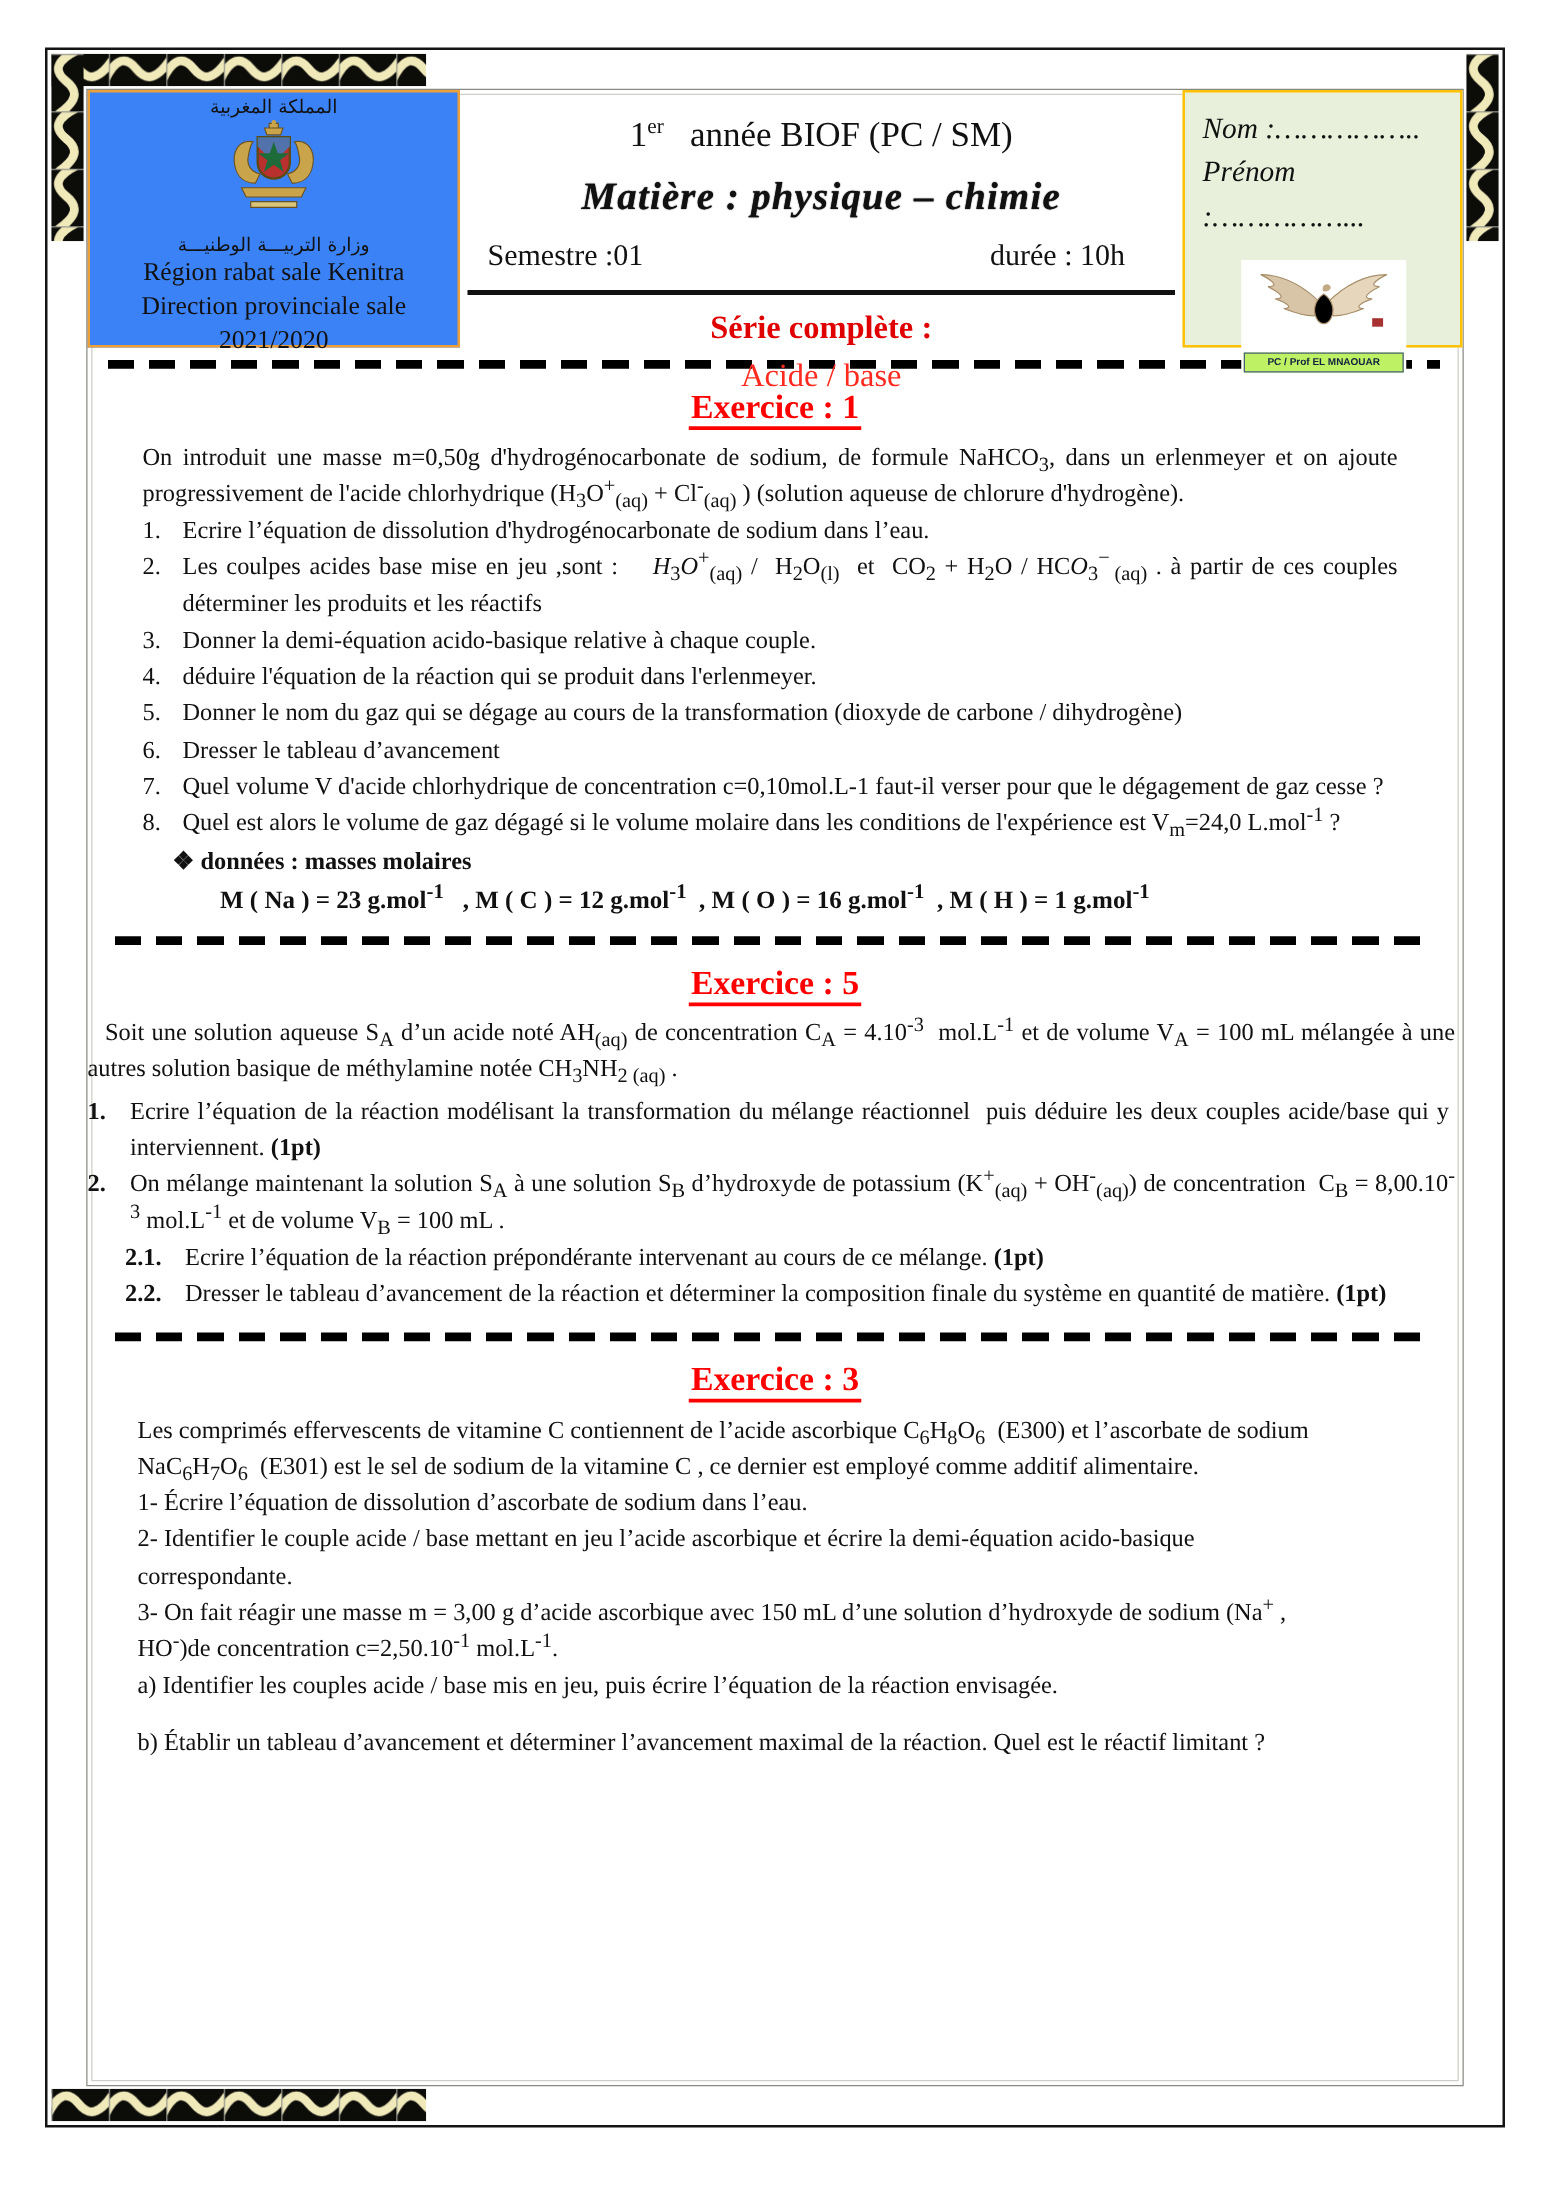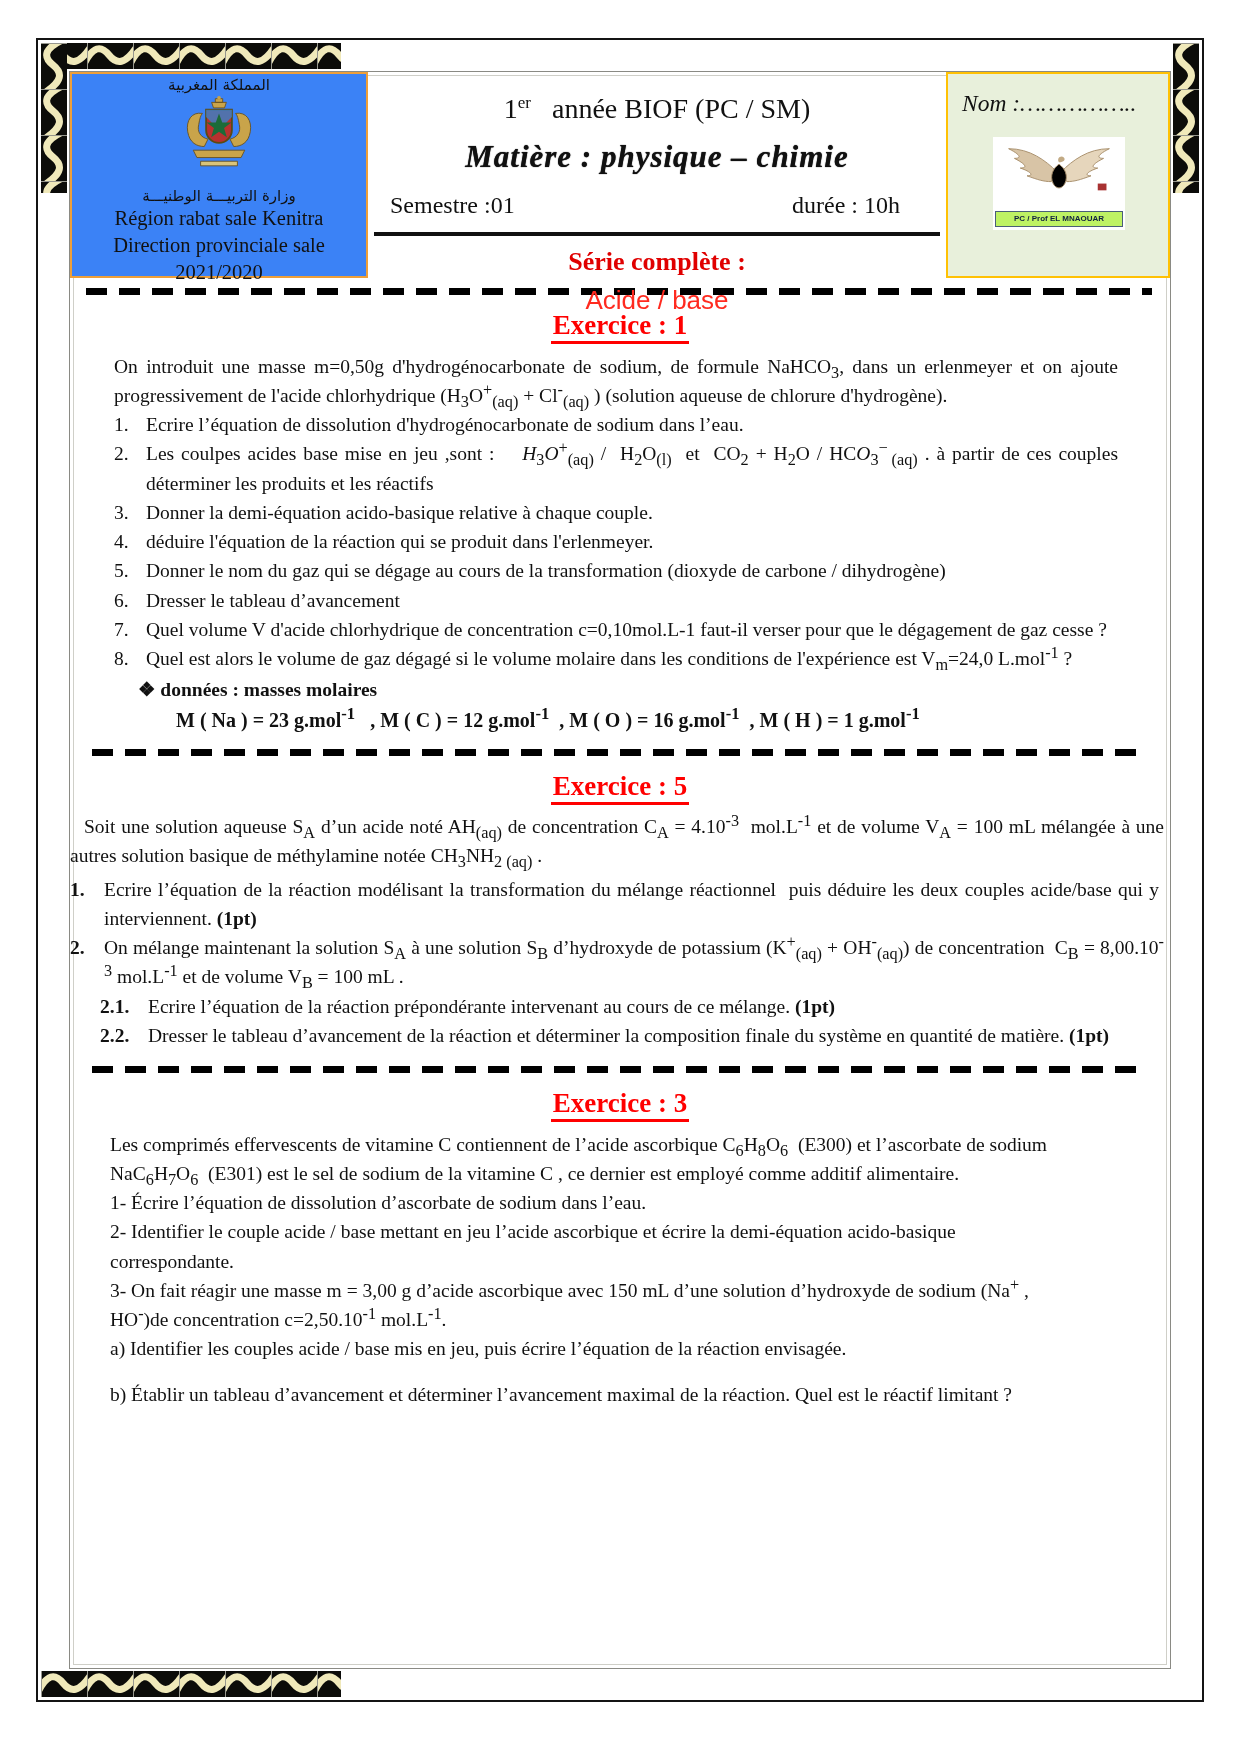--- a/index.html
+++ b/index.html
@@ -26,21 +26,21 @@
   .coat{margin:1px auto 0;display:block;}
   .hbox-left .fr{font-size:20.5px;line-height:1.32;}
   .hbox-center{flex:1;text-align:center;padding:0 6px;min-width:0;}
   .hc1{font-size:28px;margin-top:16px;}
   .hc1 sup{font-size:17px;}
   .hc2{font-size:31px;font-weight:bold;font-style:italic;margin-top:4px;
        text-shadow:0 0 1px #000;letter-spacing:1px;}
   .hc3{display:flex;justify-content:space-between;font-size:24px;margin-top:6px;padding:0 40px 0 16px;gap:17px;}
   .hline{height:4px;background:#111;margin-top:9px;}
   .serie1{font-size:26px;font-weight:bold;color:#E00000;margin-top:6px;}
-  .serie2{font-size:26px;color:#FF2A1F;font-family:Liberation Sans, sans-serif;margin-top:0px;}
+  .serie2{font-size:26px;color:#FF2A1F;font-family:Liberation Serif, serif;margin-top:0px;}
   .hbox-right{width:224px;box-sizing:border-box;border:2px solid #FFC104;background:#E8F0DB;
               padding:12px 12px 6px 14px;flex:none;}
   .hbox-right .nm{font-style:italic;font-size:23.5px;line-height:1.5;}
   .eagle-wrap{background:#fff;width:128px;margin:16px auto 0;padding:2px 2px 3px;text-align:center;}
   .eagle-cap{background:#bef264;border:1px solid #4a5f78;color:#102040;
              font-family:"Liberation Sans", sans-serif;font-size:8px;font-weight:bold;
              margin-top:1px;padding:1px 0;white-space:nowrap;}
 
   
   .sep{height:7px;background:repeating-linear-gradient(90deg,#000 0 21px,transparent 21px 33px);}
@@ -153,20 +153,21 @@
           <span>Semestre :01</span>
           <span>durée : 10h</span>
         </div>
         <div class="hline"></div>
         <div class="serie1">Série complète  :</div>
         <div class="serie2">Acide / base</div>
       </div>
 
       <div class="hbox-right">
         <div class="nm">Nom :……………..</div>
+        <div class="nm">Prénom :……………...</div>
         <div class="eagle-wrap">
           <svg width="118" height="62" viewBox="0 0 120 64">
             <path d="M58 34 C46 22 30 10 8 10 C20 16 22 20 14 20 C26 26 28 30 20 30 C32 34 34 38 27 38 C38 42 44 44 52 44 z" fill="#d8c4a6" stroke="#a8906c" stroke-width="1"></path>
             <path d="M62 34 C74 22 90 10 112 10 C100 16 98 20 106 20 C94 26 92 30 100 30 C88 34 86 38 93 38 C82 42 76 44 68 44 z" fill="#e6d6bc" stroke="#a8906c" stroke-width="1"></path>
             <path d="M60 26 C54 30 50 38 54 46 C57 52 63 52 66 46 C70 38 66 30 60 26 z" fill="#cdb globale896" fill-opacity="1" stroke="#a8906c" stroke-width="1"></path>
             <path d="M60 24 c-3 -4 2 -8 5 -5 c2 2 0 5 -5 5 z" fill="#c2aa84"></path>
             <rect x="100" y="46" width="9" height="7" fill="#a83232"></rect>
           </svg>
           <div class="eagle-cap">PC / Prof EL MNAOUAR</div>
         </div>

